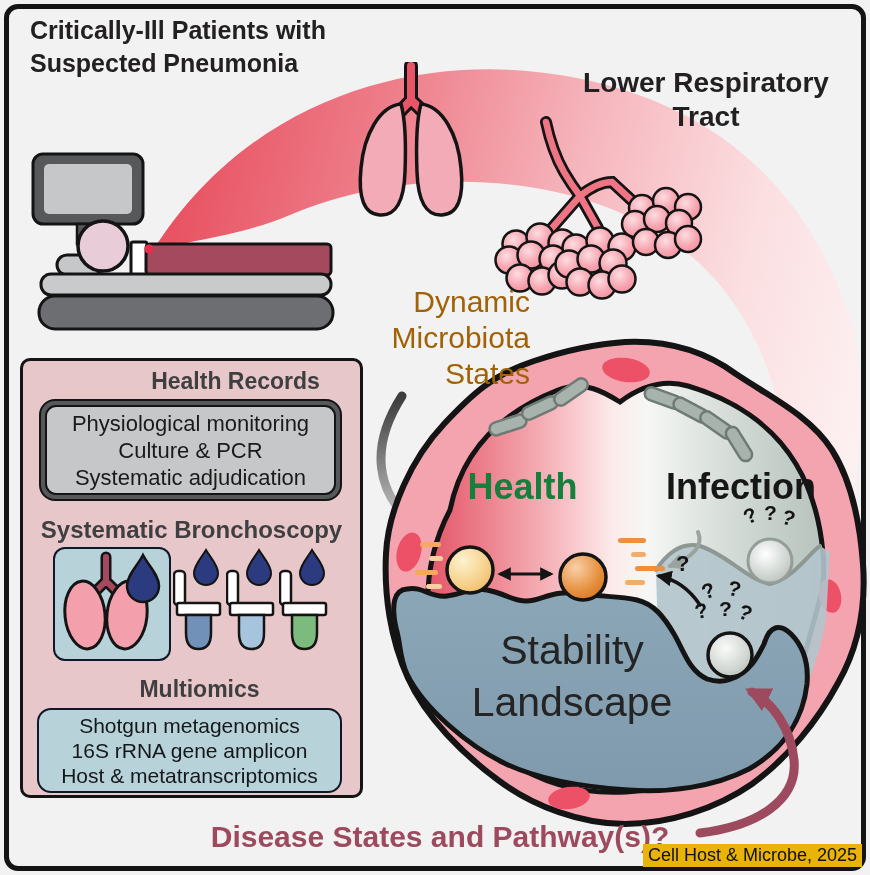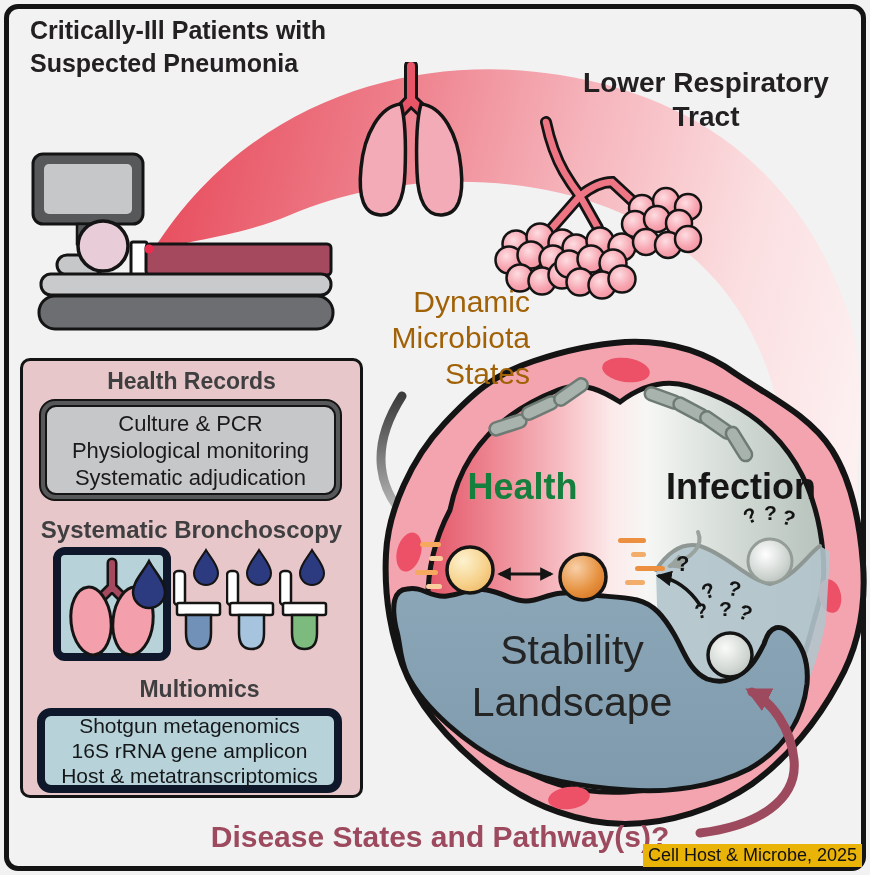--- a/index.html
+++ b/index.html
@@ -15,29 +15,29 @@
   #health-label{left:430px;top:466px;width:185px;text-align:center;font-size:36px;font-weight:bold;color:#15803d;}
   #infection-label{left:618px;top:466px;width:198px;text-align:right;font-size:36px;font-weight:bold;color:#161616;}
   #stability-label{left:436px;top:624px;width:272px;text-align:center;font-size:41px;line-height:52px;color:#242424;}
   .qmark{position:absolute;font-size:21px;font-weight:bold;color:#141414;}
   #disease-label{left:190px;top:820px;width:500px;text-align:center;font-size:30px;font-weight:bold;color:var(--maroon,#9d4a5e);}
   #citation{right:8px;bottom:8px;background:#eab308;padding:1px 5px;font-size:18px;color:#111;}
   
   #panel{position:absolute;left:20px;top:358px;width:337px;height:434px;background:var(--panel-pink,#e7c7c9);
          border:3.5px solid #141414;border-radius:10px;}
   .p-title{position:absolute;width:100%;text-align:center;font-weight:bold;color:var(--panel-title,#3f3e41);}
-  #hr-title{top:7px;font-size:23px;}
+  #hr-title{top:7px;font-size:23px;padding-left:44px;}
   #sb-title{top:155px;font-size:24px;}
   #mo-title{top:315px;font-size:23px;margin-left:8px;}
   #graybox-outer{position:absolute;left:16px;top:38px;width:303px;height:102px;box-sizing:border-box;
          border:2.5px solid #141414;border-radius:16px;background:var(--gray-box-border,#57585a);padding:4px;}
   #graybox-inner{height:100%;box-sizing:border-box;border:2px solid #141414;border-radius:11px;
          background:var(--gray-box,#c6c7c9);display:flex;flex-direction:column;justify-content:center;
          text-align:center;font-size:22px;line-height:27px;color:#1a1a1a;}
-  .bluebox{position:absolute;box-sizing:border-box;background:var(--lt-blue,#b7d3d9);border:8px solid #0f172a;}
+  .bluebox{position:absolute;box-sizing:border-box;background:var(--lt-blue,#b7d3d9);border:2px solid #0f172a;}
   #bronch-box{left:30px;top:186px;width:118px;height:114px;border-radius:12px;}
   #multi-box{left:14px;top:347px;width:305px;height:85px;border-radius:14px;display:flex;flex-direction:column;
          justify-content:center;text-align:center;font-size:21px;line-height:25px;color:#15181a;}
   .tube{position:absolute;top:184px;}
 </style>
 </head>
 <body>
 
 <div id="stage">
   <div id="frame"></div>
@@ -243,22 +243,22 @@
     <circle cx="215" cy="249" r="23" fill="url(#rgBallD)" stroke="#141414" stroke-width="3.5"></circle>
     <line x1="132" y1="246" x2="183" y2="246" stroke="#141414" stroke-width="3" marker-start="url(#mB)" marker-end="url(#mB)"></line>
 
     <path d="M332,505 C390,498 430,472 426,432 C423,400 404,374 384,364" fill="none" stroke="#9d4a5e" stroke-width="9" stroke-linecap="round" marker-end="url(#mM)"></path>
   </svg>
 
   <div id="panel">
     <div class="p-title" id="hr-title">Health Records</div>
     <div id="graybox-outer">
       <div id="graybox-inner">
+        <div>Physiological monitoring</div>
         <div>Culture &amp; PCR</div>
-        <div>Physiological monitoring</div>
         <div>Systematic adjudication</div>
       </div>
     </div>
 
     <div class="p-title" id="sb-title">Systematic Bronchoscopy</div>
     <div class="bluebox" id="bronch-box">
       <svg width="112" height="108" viewBox="0 0 112 108">
         <path d="M51,8 L51,34 M51,32 L35,48 M51,32 L67,48" fill="none" stroke="#141414" stroke-width="11" stroke-linecap="round"></path>
         <path d="M51,8 L51,34 M51,32 L35,48 M51,32 L67,48" fill="none" stroke="#a5495f" stroke-width="6" stroke-linecap="round"></path>
         <ellipse cx="30" cy="66" rx="20" ry="34" transform="rotate(-6 30 66)" fill="#f4a0ac" stroke="#141414" stroke-width="3"></ellipse>

